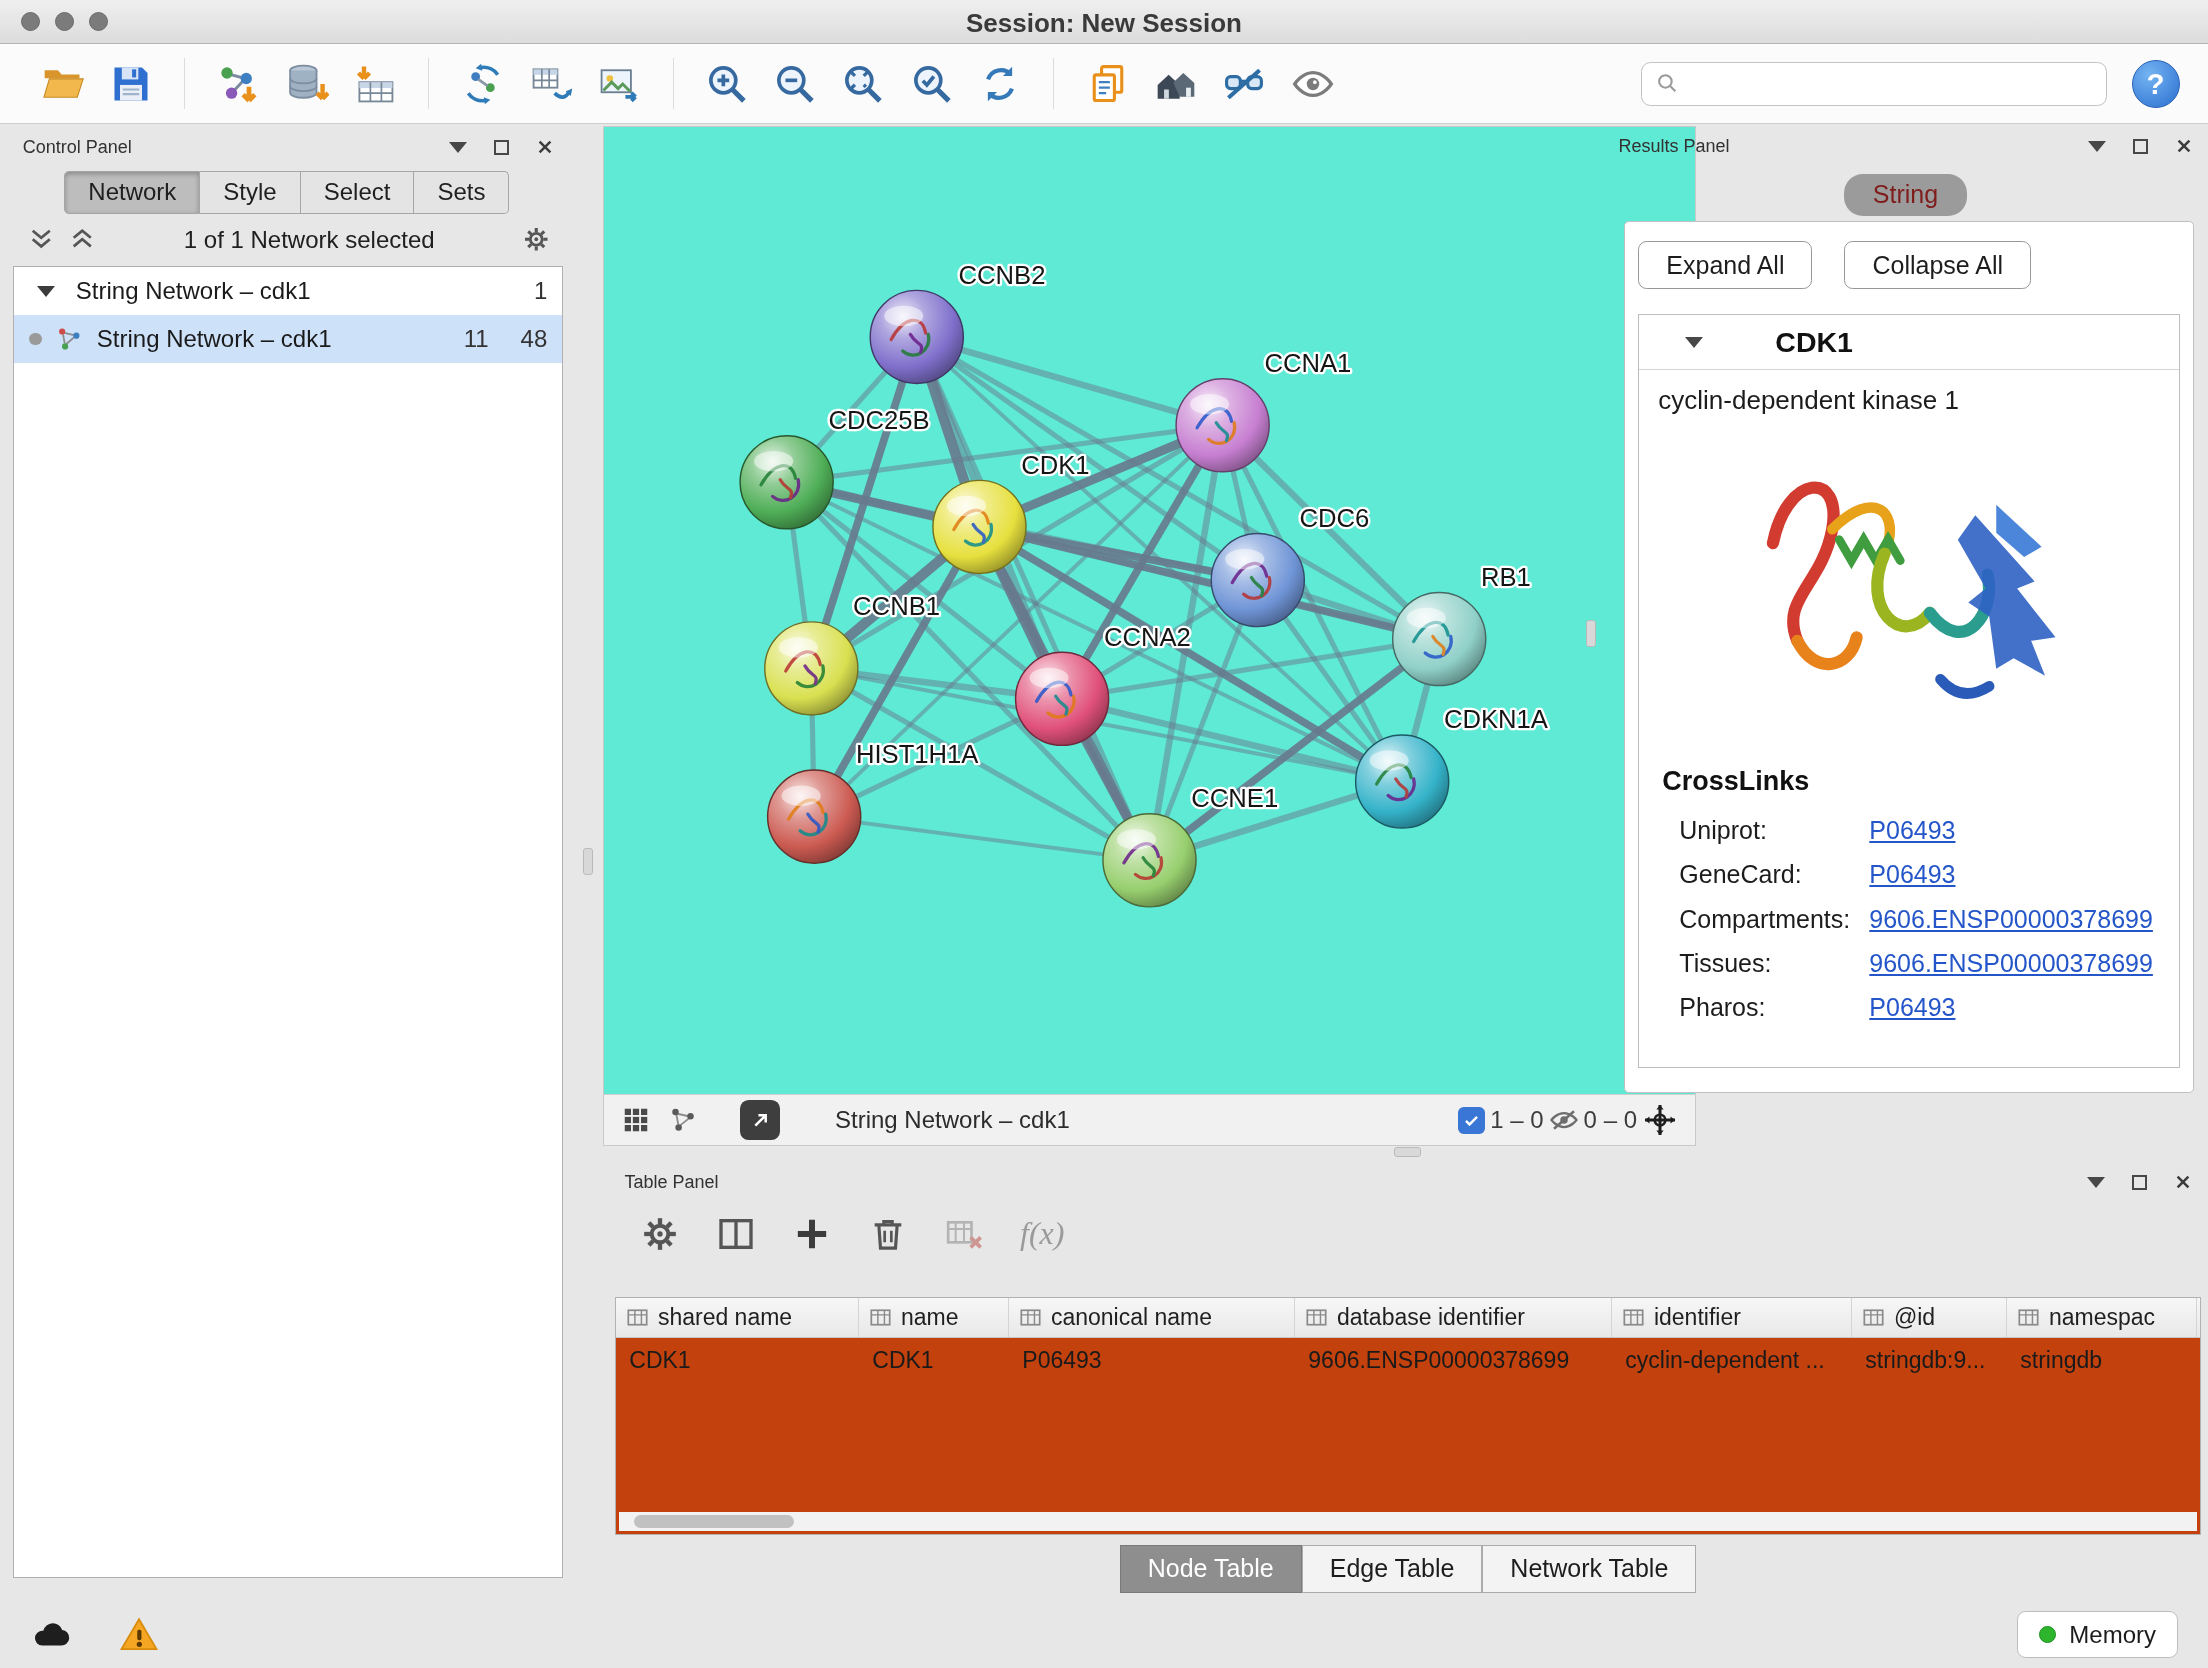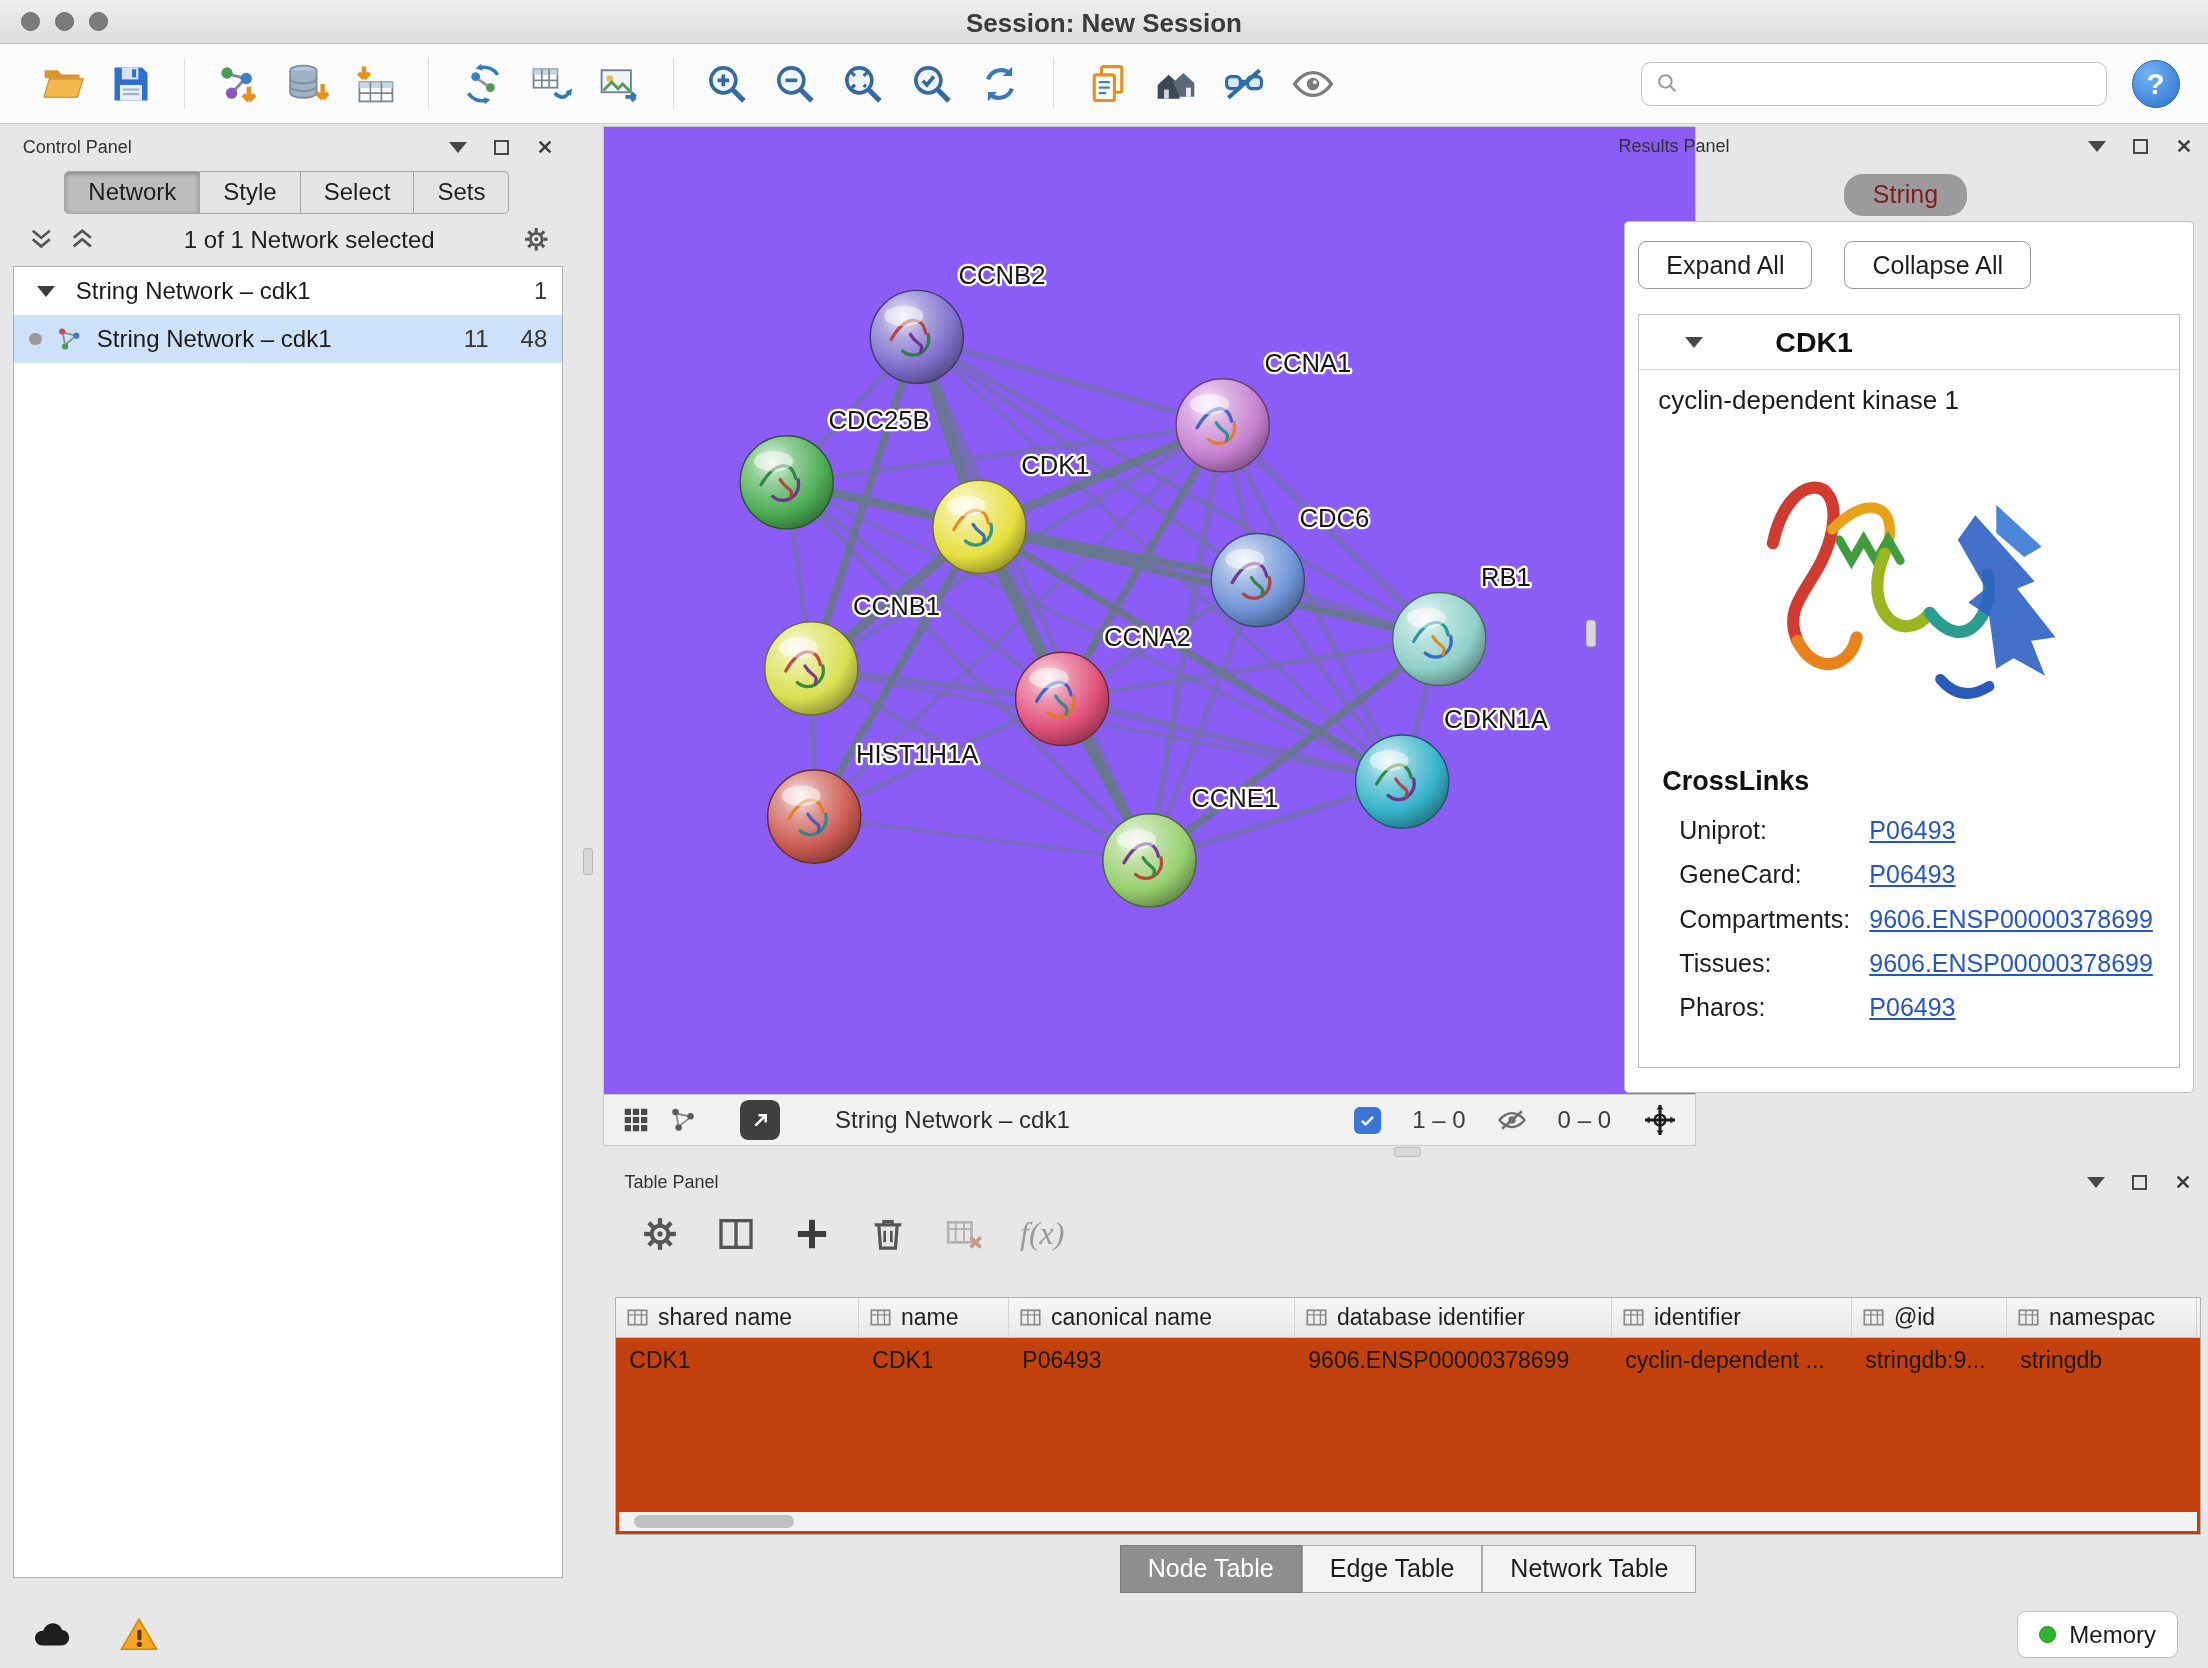--- a/index.html
+++ b/index.html
@@ -43,30 +43,30 @@
   .tree{position:absolute;left:0;right:0;top:139px;bottom:0;background:#fff;border:1px solid #b0b0b0;}
   .tree-row{height:48px;display:flex;align-items:center;font-size:24px;color:#1b1b1b;padding:0 15px;gap:13.3px;}
   .tree-row.sel{background:#cde1f9;}
   .tree-tri{width:0;height:0;border-left:9.5px solid transparent;border-right:9.5px solid transparent;border-top:11.4px solid #3c3c3c;margin:0 7.6px;}
   .tree-dot{width:12.4px;height:12.4px;border-radius:50%;background:#9a9a9a;flex:none;}
   .tree-count{margin-left:auto;color:#333;}
   .tree-counts{margin-left:auto;display:flex;gap:32px;color:#333;}
   .mini-net{width:28.5px;height:28.5px;flex:none;}
 
   
-  .network-area{position:absolute;left:603px;top:126px;width:1093px;height:1020px;background:#8b5cf6;border:1px solid #c9c9c9;}
+  .network-area{position:absolute;left:603px;top:126px;width:1093px;height:1020px;background:#5eead4;border:1px solid #c9c9c9;}
   .net-canvas{position:absolute;left:0;right:0;top:0;bottom:51px;}
   .net-canvas svg{width:100%;height:100%;display:block;}
   .node-label{font-family:"Liberation Sans",sans-serif;font-size:27px;font-weight:500;fill:#151515;paint-order:stroke;stroke:#ffffff;stroke-width:5px;stroke-linejoin:round;}
   .net-footer{position:absolute;left:0;right:0;bottom:0;height:51px;background:#f1f1f1;border-top:1px solid #cfcfcf;display:flex;align-items:center;padding:0 17px;gap:17px;font-size:24px;color:#2c2c2c;}
   .net-footer .fico{width:30px;height:30px;flex:none;}
   .fopen{width:40px;height:40px;border-radius:8.6px;background:#3e3e3e;display:flex;align-items:center;justify-content:center;margin-left:25px;cursor:pointer;}
   .fopen svg{width:25px;height:25px;}
   .fname{margin-left:38px;}
-  .fright{margin-left:auto;display:flex;align-items:center;gap:31px;}
+  .fright{margin-left:auto;display:flex;align-items:center;gap:5px;}
   .fcheck{width:27px;height:27px;border-radius:5.7px;background:#3a76d6;display:flex;align-items:center;justify-content:center;}
   .fcheck svg{width:19px;height:19px;}
   .fcount{color:#3c3c3c;}
 
   
   .results-panel{position:absolute;left:1609px;top:126px;width:593px;height:1020px;}
   .rp-tab{display:block;margin:7.6px auto 0;width:fit-content;background:#9b9b9b;color:#7f1d1d;font-size:25px;padding:6.7px 28.5px;border-radius:19px;border:none;cursor:pointer;}
   .rp-card{position:absolute;left:15px;right:7.6px;top:95px;bottom:53px;background:#fff;border:1px solid #c0c0c0;border-radius:4.8px;padding:19px 13.3px 13.3px;}
   .rp-btns{display:flex;gap:32px;}
   .rp-btn{background:#fff;border:1px solid #979797;border-radius:8.6px;font-size:25px;color:#1d1d1d;padding:8.6px 27px;cursor:pointer;}

